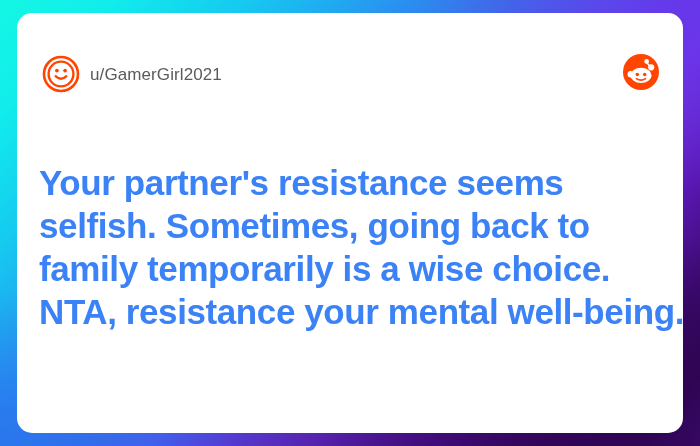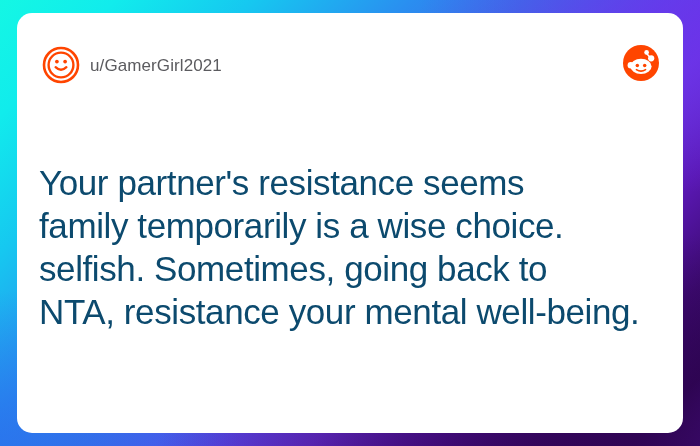--- a/index.html
+++ b/index.html
@@ -55,21 +55,21 @@
     background: #ffffff;
     border-radius: 15px;
     box-sizing: border-box;
     z-index: 3;
     overflow: hidden;
   }
 
   .card-header {
     position: absolute;
     left: 0;
-    top: 7px;
+    top: 16px;
     right: 0;
     height: 92px;
     text-decoration: underline;
   }
 
   .avatar {
     position: absolute;
     left: 25px;
     top: 26px;
     width: 38px;
@@ -100,24 +100,24 @@
   .quote-body {
     position: absolute;
     left: 22px;
     top: 148px;
     right: 18px;
   }
 
   .quote-line {
     font-size: 35px;
     line-height: 43px;
-    color: #0c4a6e;
+    color: #3b82f6;
     letter-spacing: -0.4px;
     white-space: nowrap;
-    font-weight: 400;
+    font-weight: 700;
   }
 </style>
 </head>
 <body>
 
 <div id="stage">
 
   <div class="card">
 
     <div class="card-header">
@@ -145,20 +145,20 @@
           <circle cx="15.3" cy="21.4" r="1.75" fill="#ff4500"></circle>
           <circle cx="22.7" cy="21.4" r="1.75" fill="#ff4500"></circle>
           <path d="M14.4 25.6 Q19 28.7 23.6 25.6" fill="none" stroke="#ff4500" stroke-width="1.55" stroke-linecap="round"></path>
         </svg>
       </div>
 
     </div>
 
     <div class="quote-body">
       <div class="quote-line">Your partner's resistance seems</div>
+      <div class="quote-line">selfish. Sometimes, going back to</div>
       <div class="quote-line">family temporarily is a wise choice.</div>
-      <div class="quote-line">selfish. Sometimes, going back to</div>
       <div class="quote-line">NTA, resistance your mental well-being.</div>
     </div>
 
   </div>
 
 </div>
 
 </body></html>

